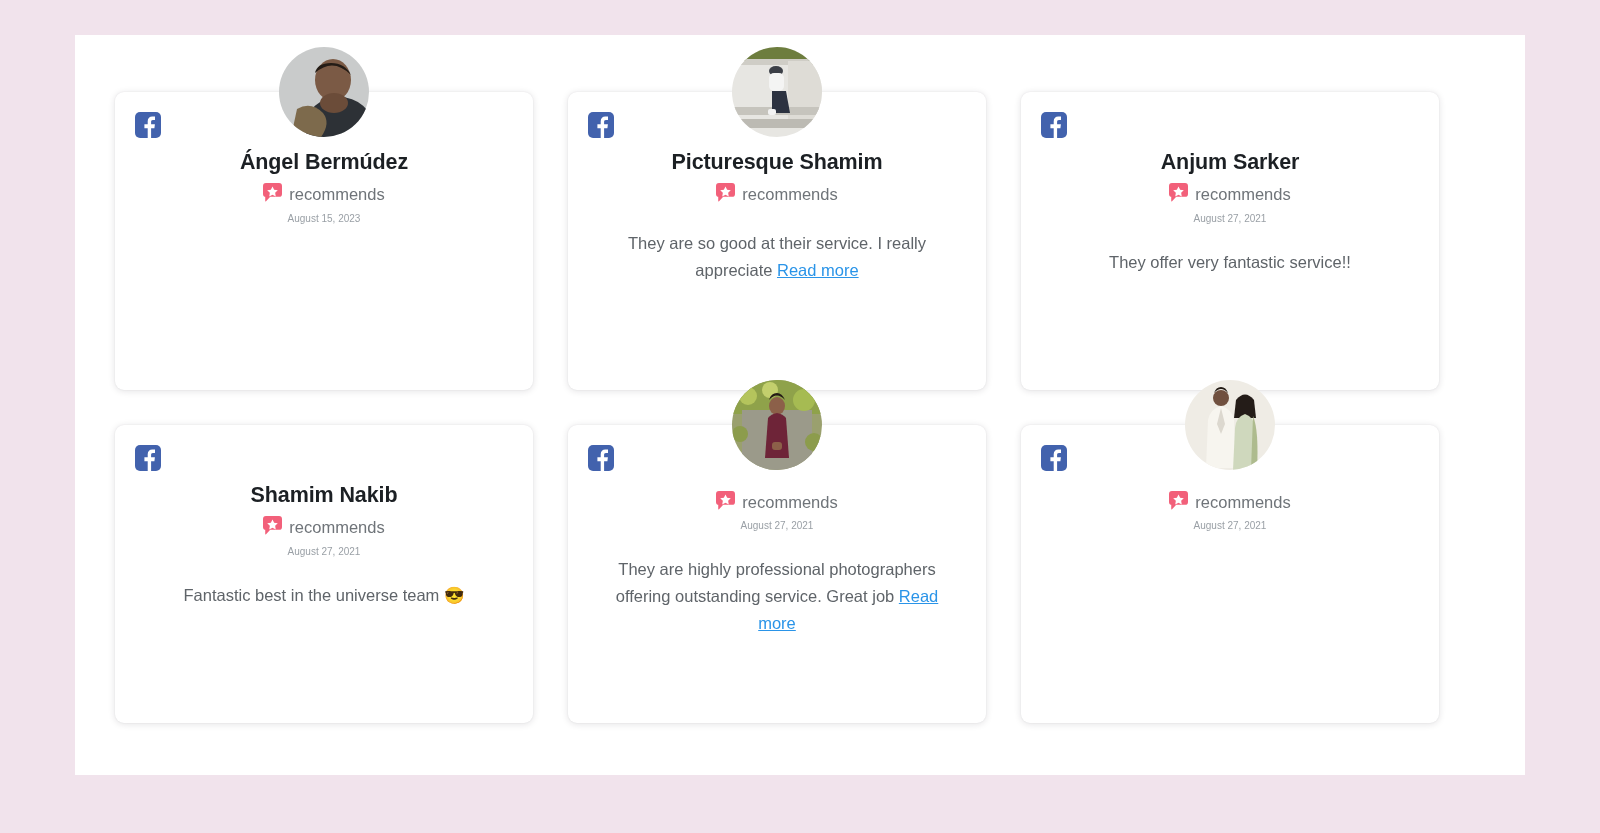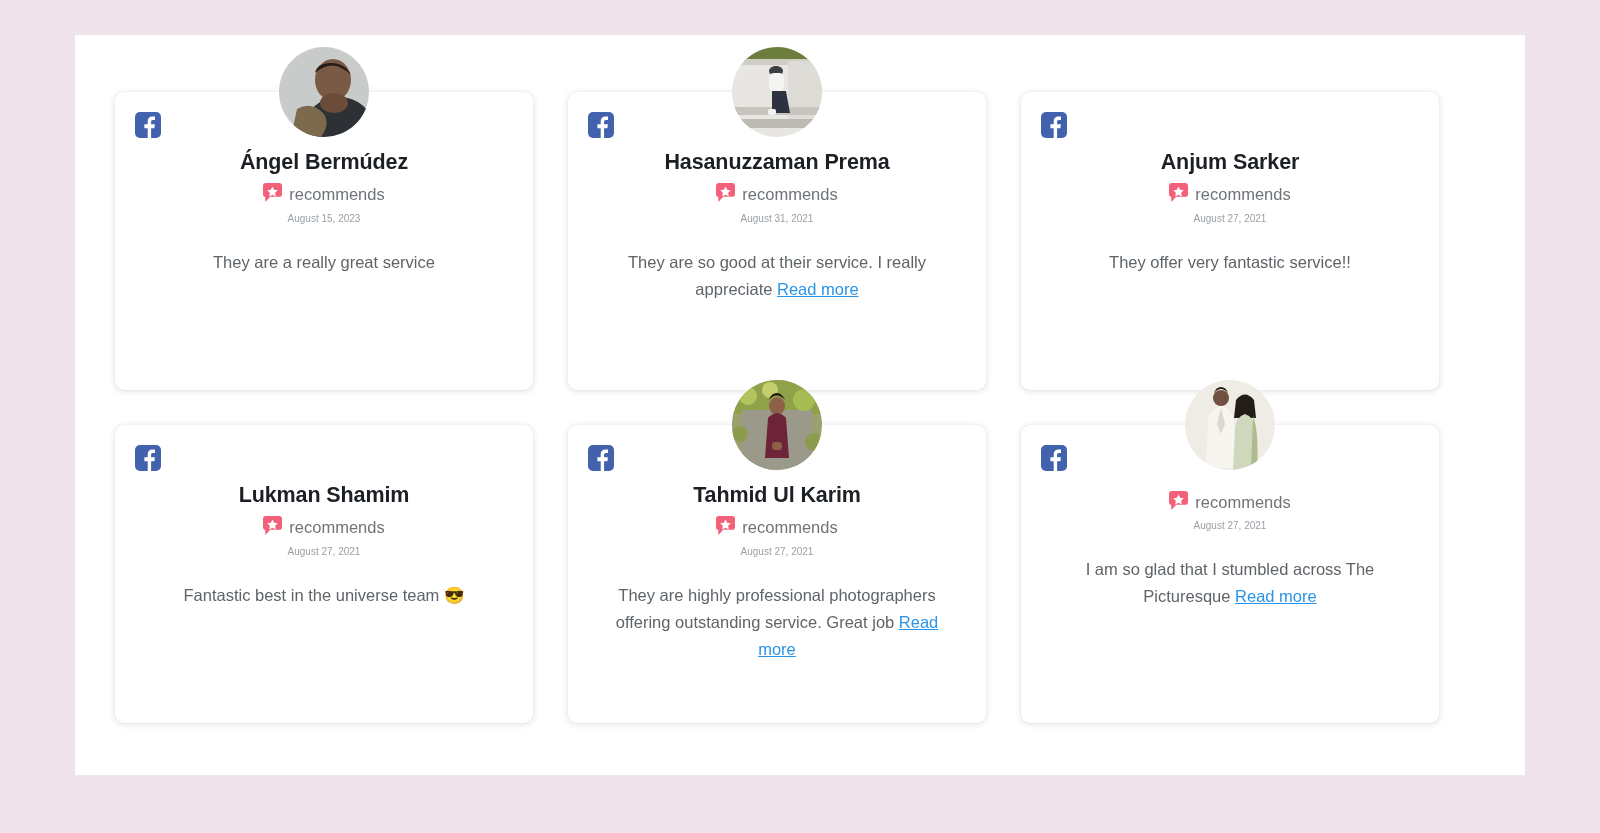--- a/index.html
+++ b/index.html
@@ -155,21 +155,20 @@
         <div class="card-body">
           <div class="reviewer-name">Ángel Bermúdez</div>
           <div class="recommend-row">
             <span class="recommend-badge"><svg width="19" height="19" viewBox="0 0 20 20" aria-hidden="true">
                 <path fill="#f2607a" d="M3.1 0h13.8A3.1 3.1 0 0 1 20 3.1v8.4a3.1 3.1 0 0 1-3.1 3.1H7.6L3.2 19.3a0.5 0.5 0 0 1-0.86-0.35V14.6H3.1A3.1 3.1 0 0 1 0 11.5V3.1A3.1 3.1 0 0 1 3.1 0z"></path>
                 <path fill="#ffffff" d="M10 3.6l1.72 3.49 3.85 0.56-2.78 2.72 0.65 3.84L10 12.4l-3.44 1.81 0.65-3.84L4.43 7.65l3.85-0.56z"></path>
               </svg></span>
             <span class="recommend-text">recommends</span>
           </div>
           <div class="review-date">August 15, 2023</div>
-          <div class="review-text"><span>They are a really great service</span></div>
         </div>
       </div>
       <div class="card">
         <span class="fb-icon">
           <svg width="26" height="26" viewBox="0 0 26 26" aria-hidden="true">
             <path fill="#ffffff" d="M16.1 26V16.2h3.3l0.5-3.9h-3.8V9.9c0-1.1 0.3-1.9 1.9-1.9h2V4.6C19.7 4.5 18.6 4.4 17.3 4.4c-2.7 0-4.6 1.7-4.6 4.8v3.1H9.4v3.9h3.3V26z"></path>
           </svg>
         </span>
         <span class="avatar-wrap"><span class="avatar"><svg viewBox="0 0 90 90">
               <defs>
@@ -184,29 +183,28 @@
                 <rect x="56" y="14" width="34" height="62" fill="#dedcd6"></rect>
                 <rect x="0" y="60" width="90" height="8" fill="#c6c4bd"></rect>
                 <rect x="0" y="72" width="90" height="9" fill="#bcbab3"></rect>
                 <ellipse cx="44" cy="24" rx="7" ry="5" fill="#3b3f46"></ellipse>
                 <rect x="37" y="26" width="15" height="18" rx="5" fill="#f4f4f3"></rect>
                 <path d="M40 44 l14 0 l4 22 l-18 0z" fill="#2c3240"></path>
                 <rect x="36" y="62" width="8" height="6" rx="2" fill="#f2f2f2"></rect>
               </g>
             </svg></span></span>
         <div class="card-body">
-          <div class="reviewer-name">Hasanuzzaman Prema</div>
-          <div class="recommend-row">
-            <span class="recommend-badge"><svg width="19" height="19" viewBox="0 0 20 20" aria-hidden="true">
-                <path fill="#f2607a" d="M3.1 0h13.8A3.1 3.1 0 0 1 20 3.1v8.4a3.1 3.1 0 0 1-3.1 3.1H7.6L3.2 19.3a0.5 0.5 0 0 1-0.86-0.35V14.6H3.1A3.1 3.1 0 0 1 0 11.5V3.1A3.1 3.1 0 0 1 3.1 0z"></path>
-                <path fill="#ffffff" d="M10 3.6l1.72 3.49 3.85 0.56-2.78 2.72 0.65 3.84L10 12.4l-3.44 1.81 0.65-3.84L4.43 7.65l3.85-0.56z"></path>
-              </svg></span>
-            <span class="recommend-text">recommends</span>
-          </div>
-          <div class="review-date">August 31, 2021</div>
+          <div class="reviewer-name">Picturesque Shamim</div>
+          <div class="recommend-row">
+            <span class="recommend-badge"><svg width="19" height="19" viewBox="0 0 20 20" aria-hidden="true">
+                <path fill="#f2607a" d="M3.1 0h13.8A3.1 3.1 0 0 1 20 3.1v8.4a3.1 3.1 0 0 1-3.1 3.1H7.6L3.2 19.3a0.5 0.5 0 0 1-0.86-0.35V14.6H3.1A3.1 3.1 0 0 1 0 11.5V3.1A3.1 3.1 0 0 1 3.1 0z"></path>
+                <path fill="#ffffff" d="M10 3.6l1.72 3.49 3.85 0.56-2.78 2.72 0.65 3.84L10 12.4l-3.44 1.81 0.65-3.84L4.43 7.65l3.85-0.56z"></path>
+              </svg></span>
+            <span class="recommend-text">recommends</span>
+          </div>
           <div class="review-text"><span>They are so good at their service. I really appreciate </span><a class="read-more">Read more</a></div>
         </div>
       </div>
       <div class="card">
         <span class="fb-icon">
           <svg width="26" height="26" viewBox="0 0 26 26" aria-hidden="true">
             <path fill="#ffffff" d="M16.1 26V16.2h3.3l0.5-3.9h-3.8V9.9c0-1.1 0.3-1.9 1.9-1.9h2V4.6C19.7 4.5 18.6 4.4 17.3 4.4c-2.7 0-4.6 1.7-4.6 4.8v3.1H9.4v3.9h3.3V26z"></path>
           </svg>
         </span>
         <span class="avatar-wrap"><span class="avatar broken"></span></span>
@@ -224,21 +222,21 @@
         </div>
       </div>
       <div class="card">
         <span class="fb-icon">
           <svg width="26" height="26" viewBox="0 0 26 26" aria-hidden="true">
             <path fill="#ffffff" d="M16.1 26V16.2h3.3l0.5-3.9h-3.8V9.9c0-1.1 0.3-1.9 1.9-1.9h2V4.6C19.7 4.5 18.6 4.4 17.3 4.4c-2.7 0-4.6 1.7-4.6 4.8v3.1H9.4v3.9h3.3V26z"></path>
           </svg>
         </span>
         <span class="avatar-wrap"><span class="avatar broken"></span></span>
         <div class="card-body">
-          <div class="reviewer-name">Lukman Shamim</div>
+          <div class="reviewer-name">Shamim Nakib</div>
           <div class="recommend-row">
             <span class="recommend-badge"><svg width="19" height="19" viewBox="0 0 20 20" aria-hidden="true">
                 <path fill="#f2607a" d="M3.1 0h13.8A3.1 3.1 0 0 1 20 3.1v8.4a3.1 3.1 0 0 1-3.1 3.1H7.6L3.2 19.3a0.5 0.5 0 0 1-0.86-0.35V14.6H3.1A3.1 3.1 0 0 1 0 11.5V3.1A3.1 3.1 0 0 1 3.1 0z"></path>
                 <path fill="#ffffff" d="M10 3.6l1.72 3.49 3.85 0.56-2.78 2.72 0.65 3.84L10 12.4l-3.44 1.81 0.65-3.84L4.43 7.65l3.85-0.56z"></path>
               </svg></span>
             <span class="recommend-text">recommends</span>
           </div>
           <div class="review-date">August 27, 2021</div>
           <div class="review-text"><span>Fantastic best in the universe team 😎</span></div>
         </div>
@@ -264,21 +262,20 @@
                 <circle cx="38" cy="10" r="8" fill="#c3cf6d"></circle>
                 <circle cx="8" cy="54" r="8" fill="#8c9c4c"></circle>
                 <circle cx="82" cy="62" r="9" fill="#8c9c4c"></circle>
                 <ellipse cx="45" cy="26" rx="8" ry="9" fill="#8c6049"></ellipse>
                 <path d="M37 20 q8 -9 16 0 q-3 -7 -8 -7 q-6 0 -8 7z" fill="#241b16"></path>
                 <path d="M45 33 q-6 1 -9 5 l-3 40 l24 0 l-3 -40 q-3 -4 -9 -5z" fill="#6e2438"></path>
                 <rect x="40" y="62" width="10" height="8" rx="3" fill="#8c6049"></rect>
               </g>
             </svg></span></span>
         <div class="card-body">
-          <div class="reviewer-name">Tahmid Ul Karim</div>
           <div class="recommend-row">
             <span class="recommend-badge"><svg width="19" height="19" viewBox="0 0 20 20" aria-hidden="true">
                 <path fill="#f2607a" d="M3.1 0h13.8A3.1 3.1 0 0 1 20 3.1v8.4a3.1 3.1 0 0 1-3.1 3.1H7.6L3.2 19.3a0.5 0.5 0 0 1-0.86-0.35V14.6H3.1A3.1 3.1 0 0 1 0 11.5V3.1A3.1 3.1 0 0 1 3.1 0z"></path>
                 <path fill="#ffffff" d="M10 3.6l1.72 3.49 3.85 0.56-2.78 2.72 0.65 3.84L10 12.4l-3.44 1.81 0.65-3.84L4.43 7.65l3.85-0.56z"></path>
               </svg></span>
             <span class="recommend-text">recommends</span>
           </div>
           <div class="review-date">August 27, 2021</div>
           <div class="review-text"><span>They are highly professional photographers offering outstanding service. Great job </span><a class="read-more">Read more</a></div>
         </div>
@@ -309,17 +306,16 @@
             </svg></span></span>
         <div class="card-body">
           <div class="recommend-row">
             <span class="recommend-badge"><svg width="19" height="19" viewBox="0 0 20 20" aria-hidden="true">
                 <path fill="#f2607a" d="M3.1 0h13.8A3.1 3.1 0 0 1 20 3.1v8.4a3.1 3.1 0 0 1-3.1 3.1H7.6L3.2 19.3a0.5 0.5 0 0 1-0.86-0.35V14.6H3.1A3.1 3.1 0 0 1 0 11.5V3.1A3.1 3.1 0 0 1 3.1 0z"></path>
                 <path fill="#ffffff" d="M10 3.6l1.72 3.49 3.85 0.56-2.78 2.72 0.65 3.84L10 12.4l-3.44 1.81 0.65-3.84L4.43 7.65l3.85-0.56z"></path>
               </svg></span>
             <span class="recommend-text">recommends</span>
           </div>
           <div class="review-date">August 27, 2021</div>
-          <div class="review-text"><span>I am so glad that I stumbled across The Picturesque </span><a class="read-more">Read more</a></div>
         </div>
       </div>
     </div>
 </div>
 
 </body></html>

